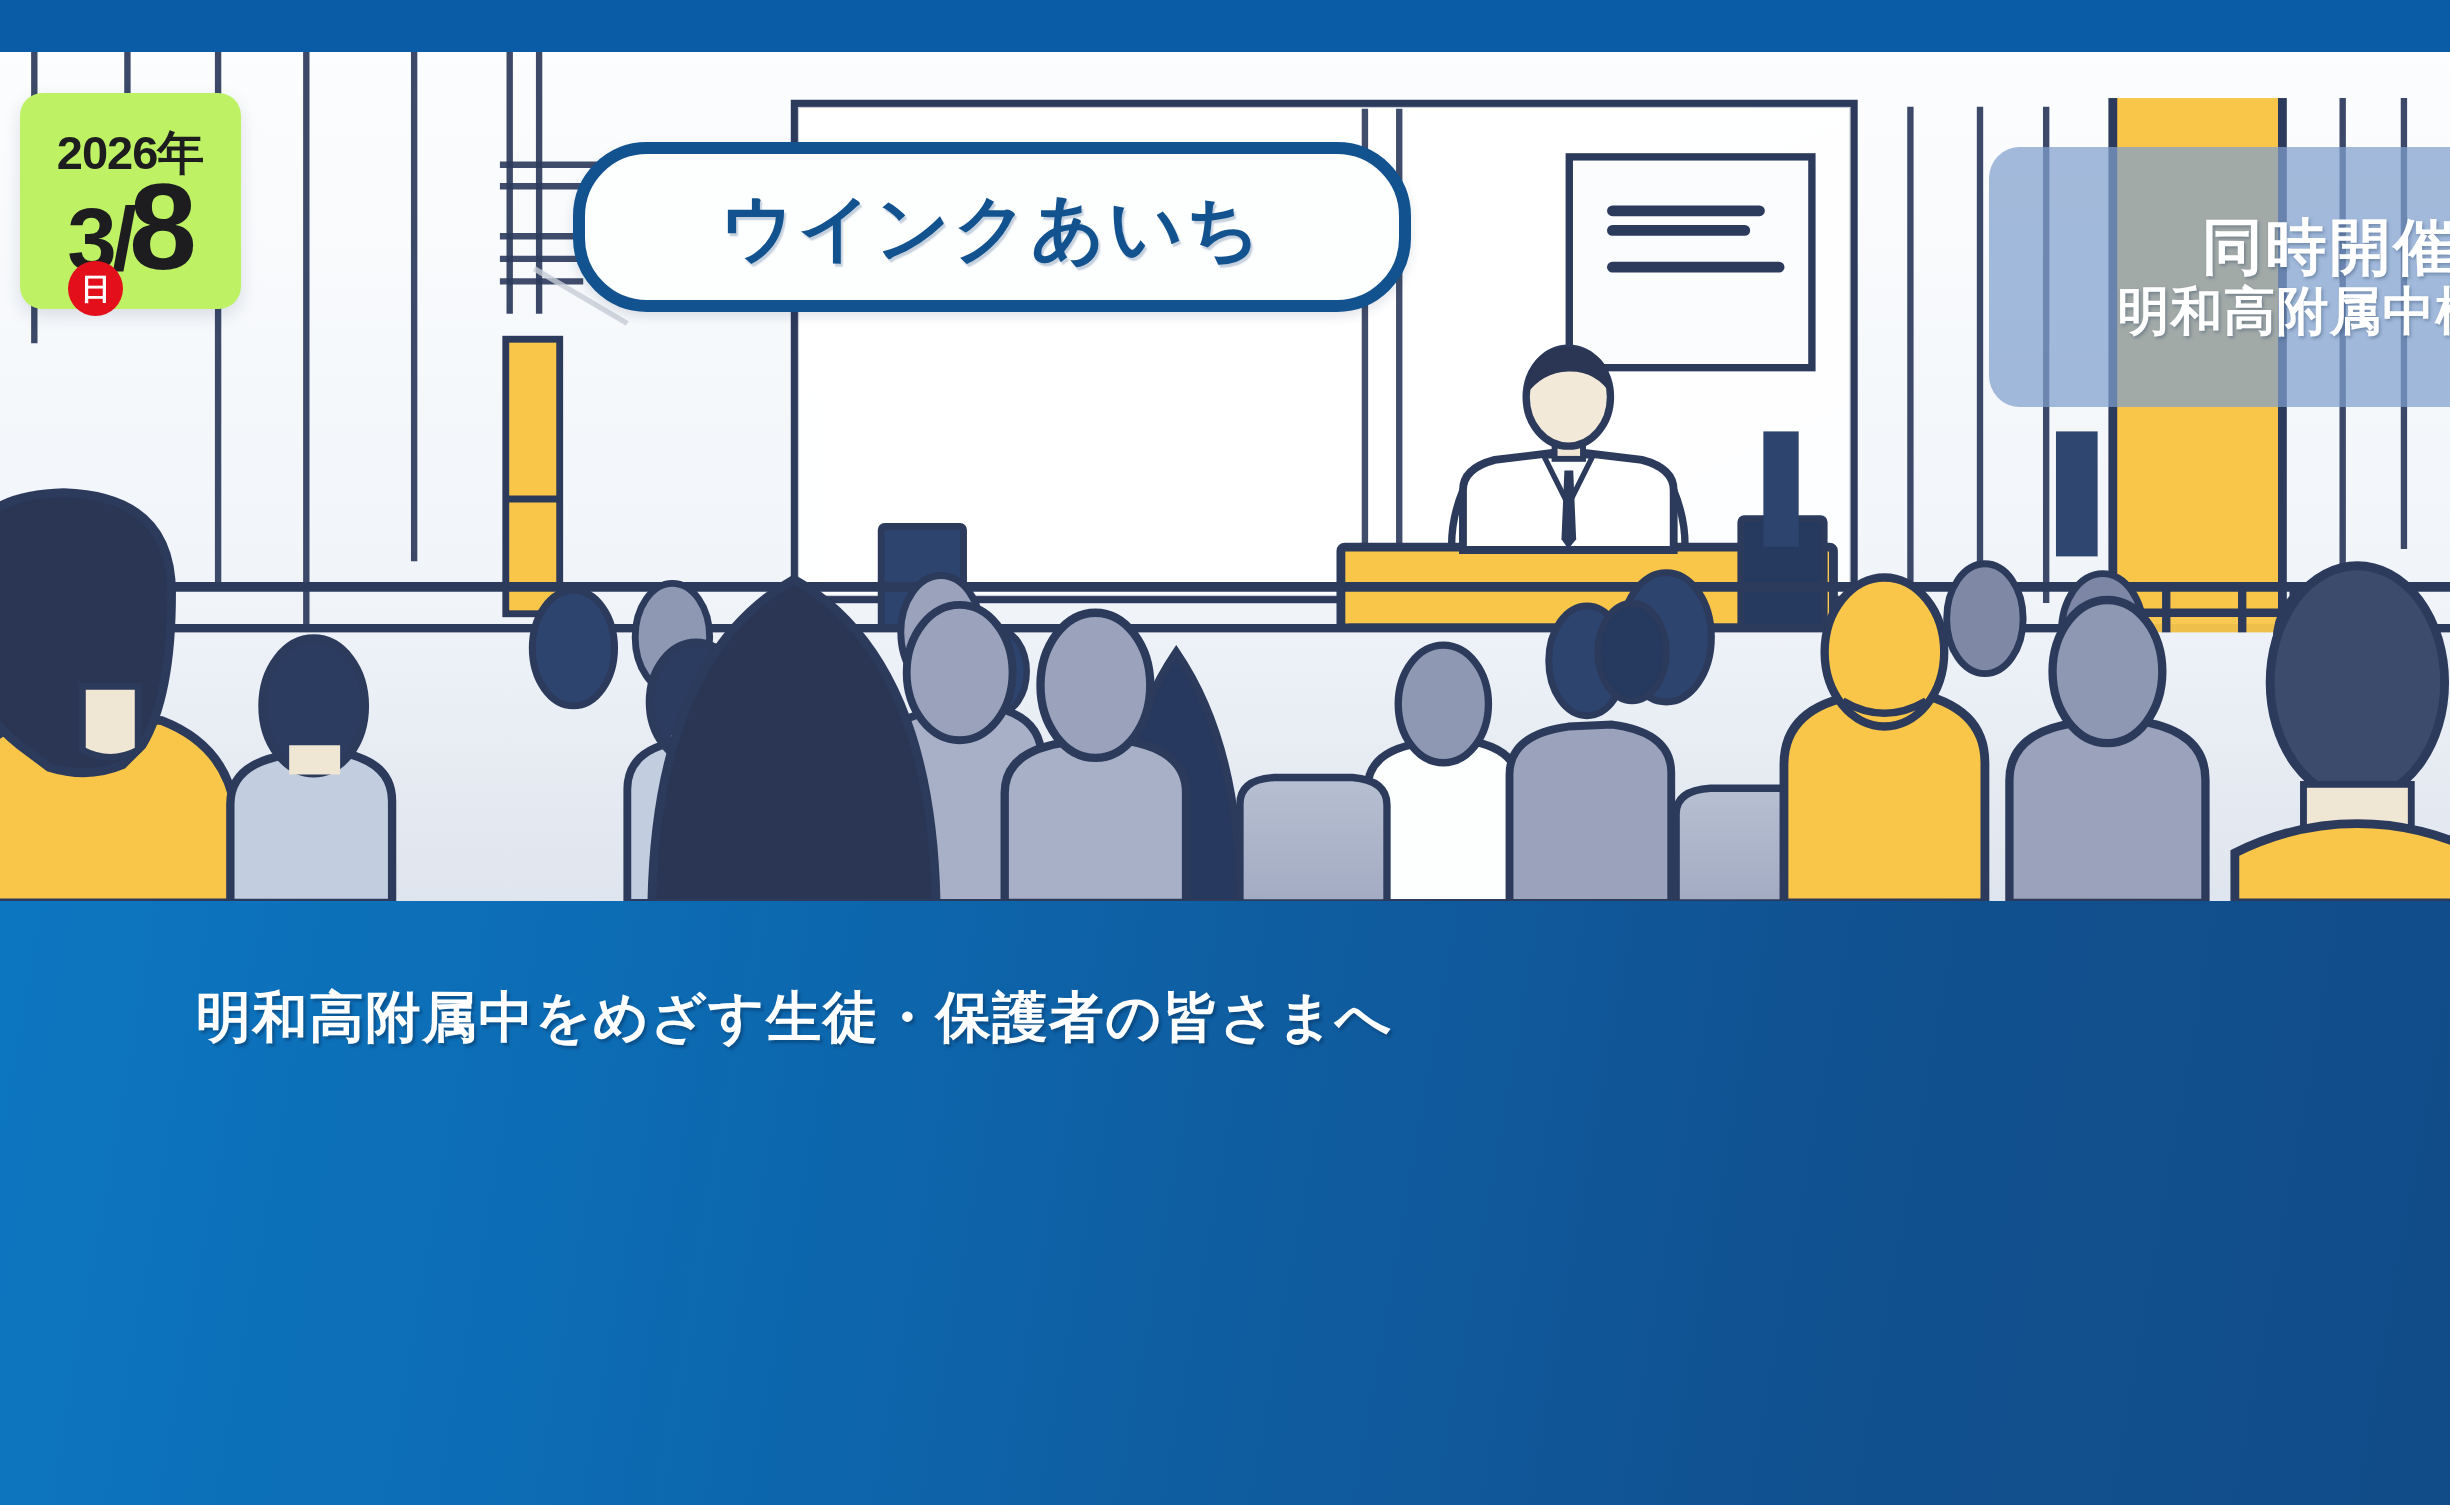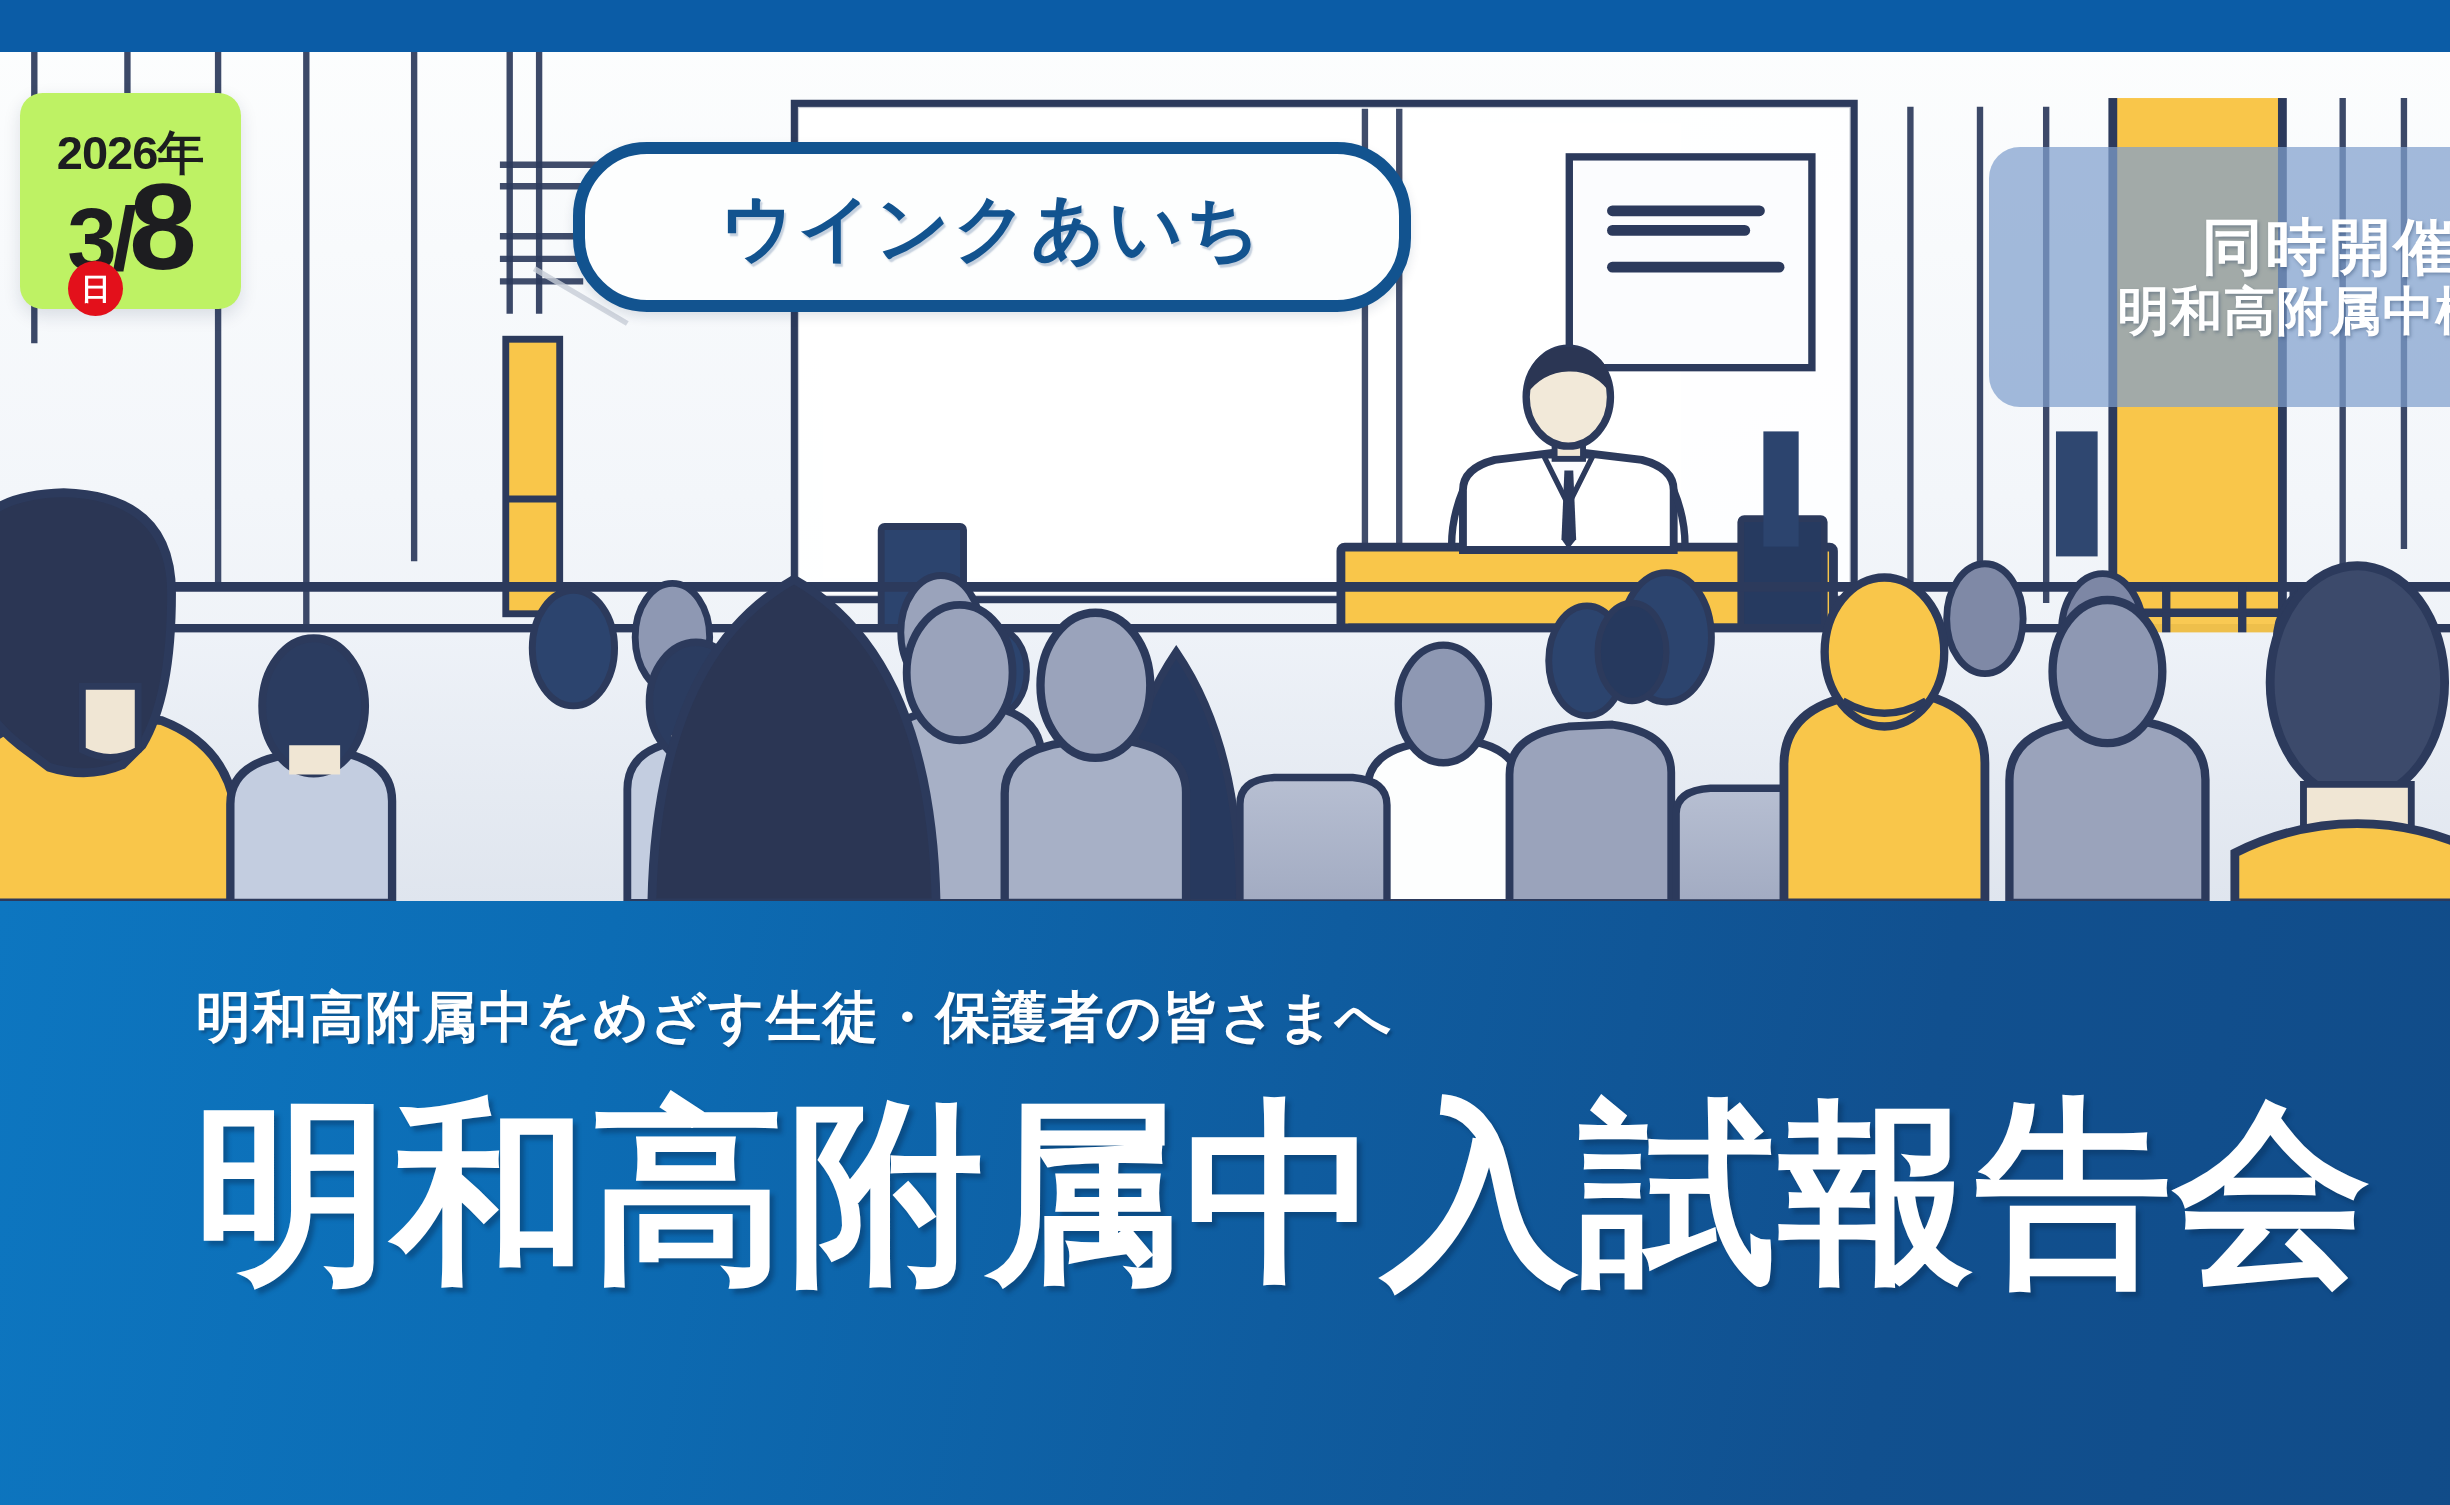--- a/index.html
+++ b/index.html
@@ -372,18 +372,17 @@
   </div>
 
   <div id="concurrent-badge">
     <div id="concurrent-line1">同時開催</div>
     <div id="concurrent-line2">明和高附属中模試</div>
   </div>
 
   <div id="bottom-band">
     <div id="band-inner">
       <div id="kicker">明和高附属中をめざす生徒・保護者の皆さまへ</div>
-      <div id="main-title">明和高附属中入試報告会</div>
     </div>
   </div>
 
 </div>
 
 
 </body></html>

